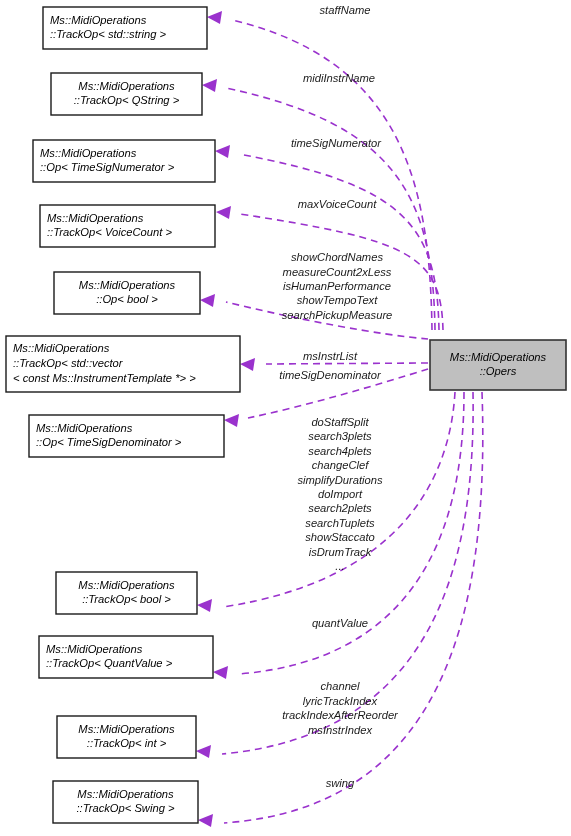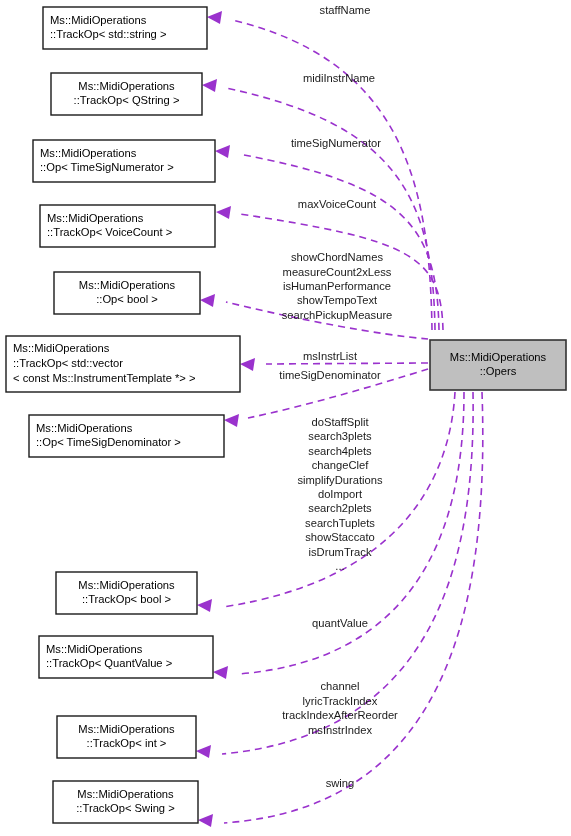--- a/index.html
+++ b/index.html
@@ -11,20 +11,21 @@
   body {
     width: 571px;
     height: 836px;
     font-family: "Liberation Sans", sans-serif;
     overflow: hidden;
   }
   #diagram-root {
     position: relative;
     width: 571px;
     height: 836px;
+    font-style: italic;
   }
   svg#graph {
     position: absolute;
     top: 0;
     left: 0;
     width: 571px;
     height: 836px;
     display: block;
   }
   .node-box {

